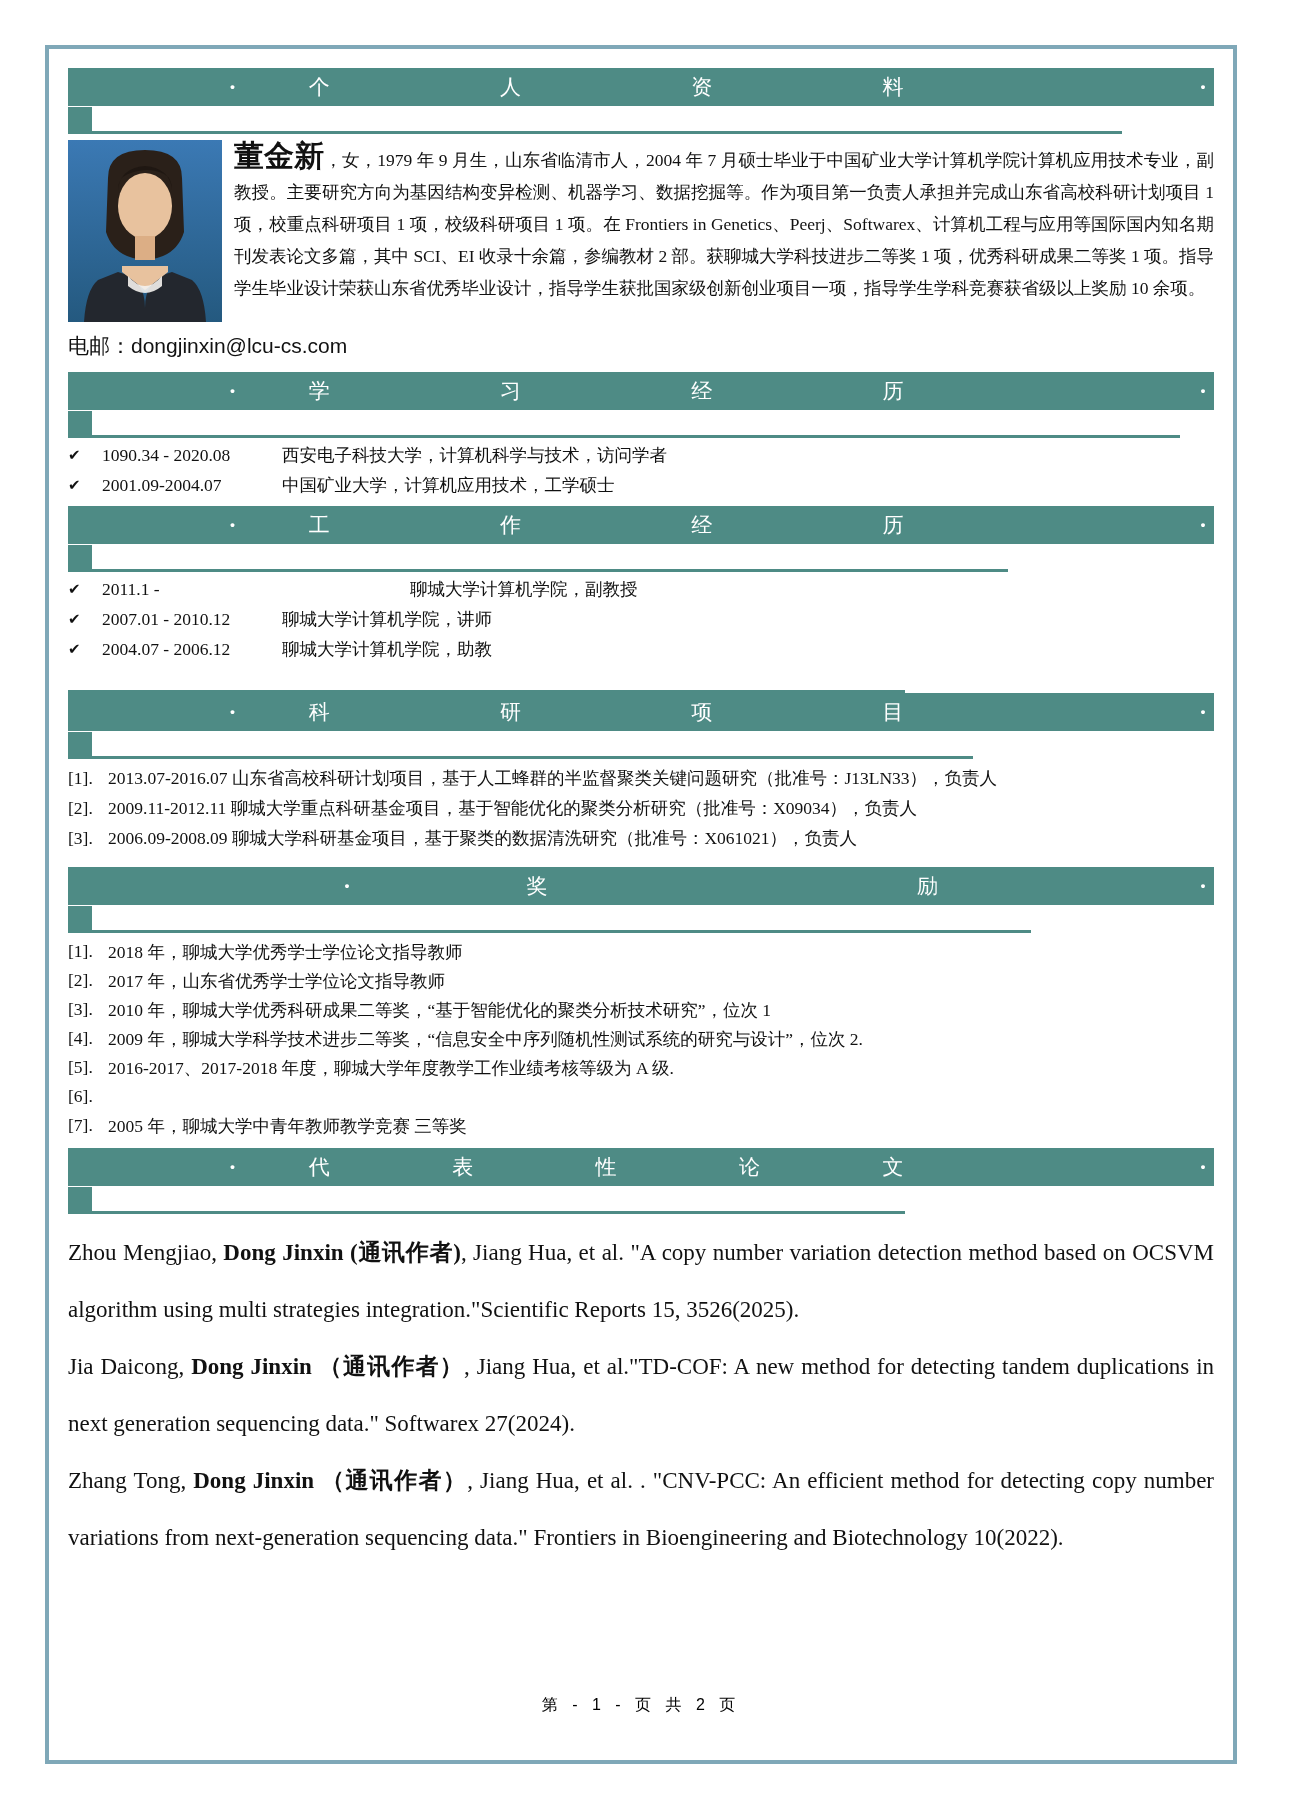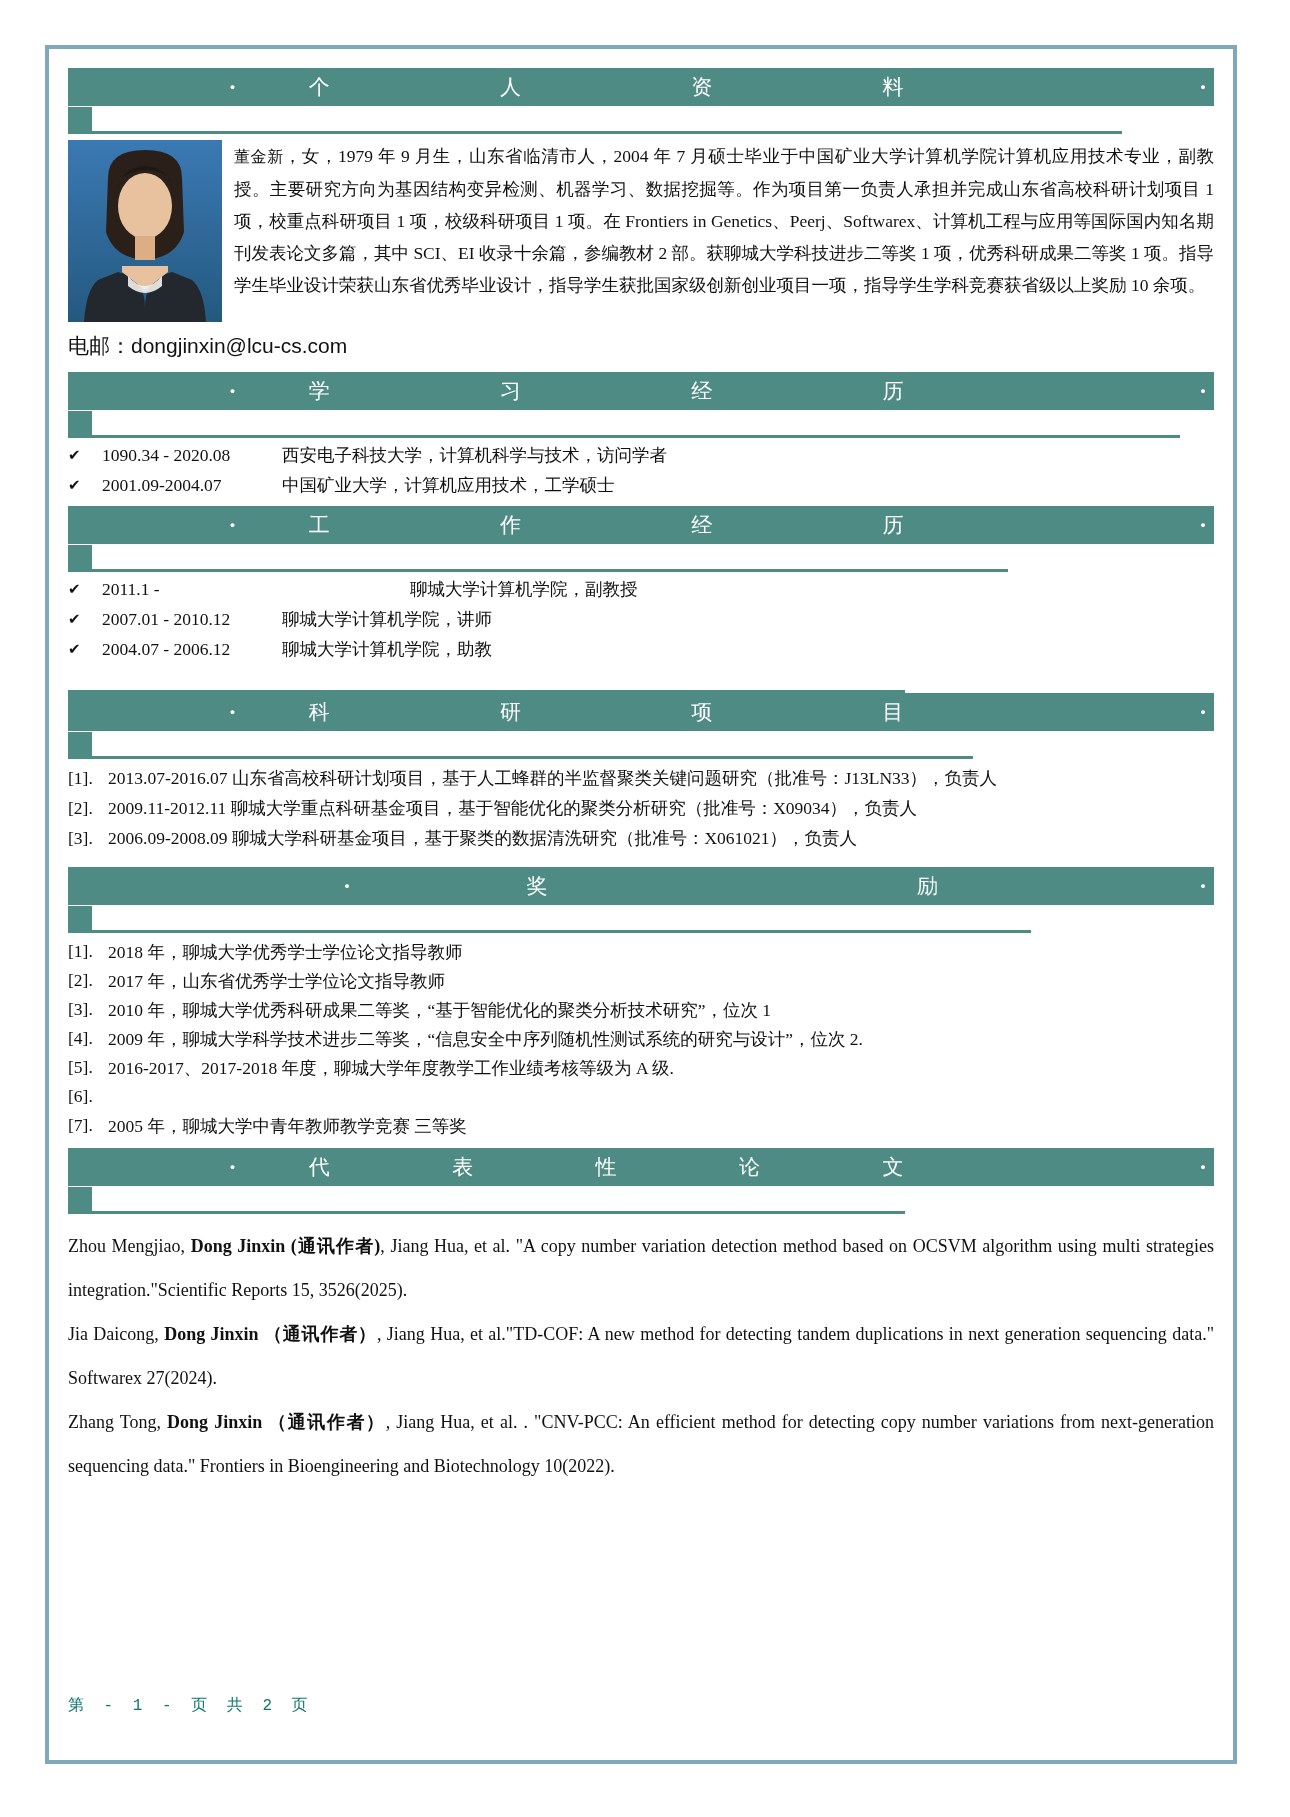--- a/index.html
+++ b/index.html
@@ -31,21 +31,21 @@
   .sub-block{position:absolute;left:0;top:1px;width:24px;height:24px;background:#4e8b85;}
   .sub-line{position:absolute;left:0;bottom:0;height:3px;background:#4e8b85;}
   .line-above{height:3px;background:#4e8b85;margin-top:26px;}
 
   
   .banner-wrap.profile{margin-top:19px;}
   .profile-block{margin-top:6px;font-size:17.5px;line-height:32px;}
   .photo{float:left;width:154px;height:182px;margin-right:12px;background:#2f6da8;}
   .photo svg{display:block;}
   .intro{margin:0;text-align:justify;}
-  .name{font-family:"Liberation Sans","DejaVu Sans",sans-serif;font-size:16px;font-weight:normal;}
+  .name{font-family:"Liberation Sans","DejaVu Sans",sans-serif;font-size:30px;font-weight:bold;}
   .email-line{clear:both;padding-top:8px;font-family:"Liberation Sans","DejaVu Sans",sans-serif;
     font-size:21px;font-weight:normal;height:30px;}
 
   
   .banner-wrap.edu{margin-top:12px;}
   .banner-wrap.work{margin-top:6px;}
   .check-list{list-style:none;margin:2px 0 0 0;padding:0;}
   .check-list li{display:flex;align-items:center;height:30px;font-size:17.5px;}
   .check{width:34px;font-size:15px;font-weight:bold;font-family:"DejaVu Sans",sans-serif;}
   .date{width:152px;}
@@ -56,29 +56,29 @@
   .num-list{margin-top:4px;}
   .nrow{display:flex;align-items:center;height:30px;font-size:17.5px;}
   .awards .nrow{height:29px;}
   .num{width:40px;}
   .ntext{flex:1;white-space:nowrap;overflow:hidden;}
   .banner-wrap.sci{margin-top:0;}
   .banner-wrap.awardsec{margin-top:14px;}
 
   
   .banner-wrap.papersec{margin-top:8px;}
-  .papers{margin-top:10px;font-size:18px;line-height:44px;text-align:justify;}
+  .papers{margin-top:10px;font-size:23px;line-height:57px;text-align:justify;}
   .papers p{margin:0;}
   .papers .bold{font-weight:bold;}
 
   
   .footer{
-    position:absolute;left:0;right:0;bottom:44px;
-    color:#0f766e;font-size:16px;letter-spacing:5px;
-    font-family:Liberation Mono, monospace;
+    position:absolute;left:0;right:0;bottom:44px;text-align:center;
+    color:#000000;font-size:16px;letter-spacing:5px;
+    font-family:Liberation Sans, sans-serif;
   }
 </style>
 </head>
 <body>
 
 <div class="page">
   <div class="content">
 
     <div class="banner-wrap profile">
       <div class="banner">

